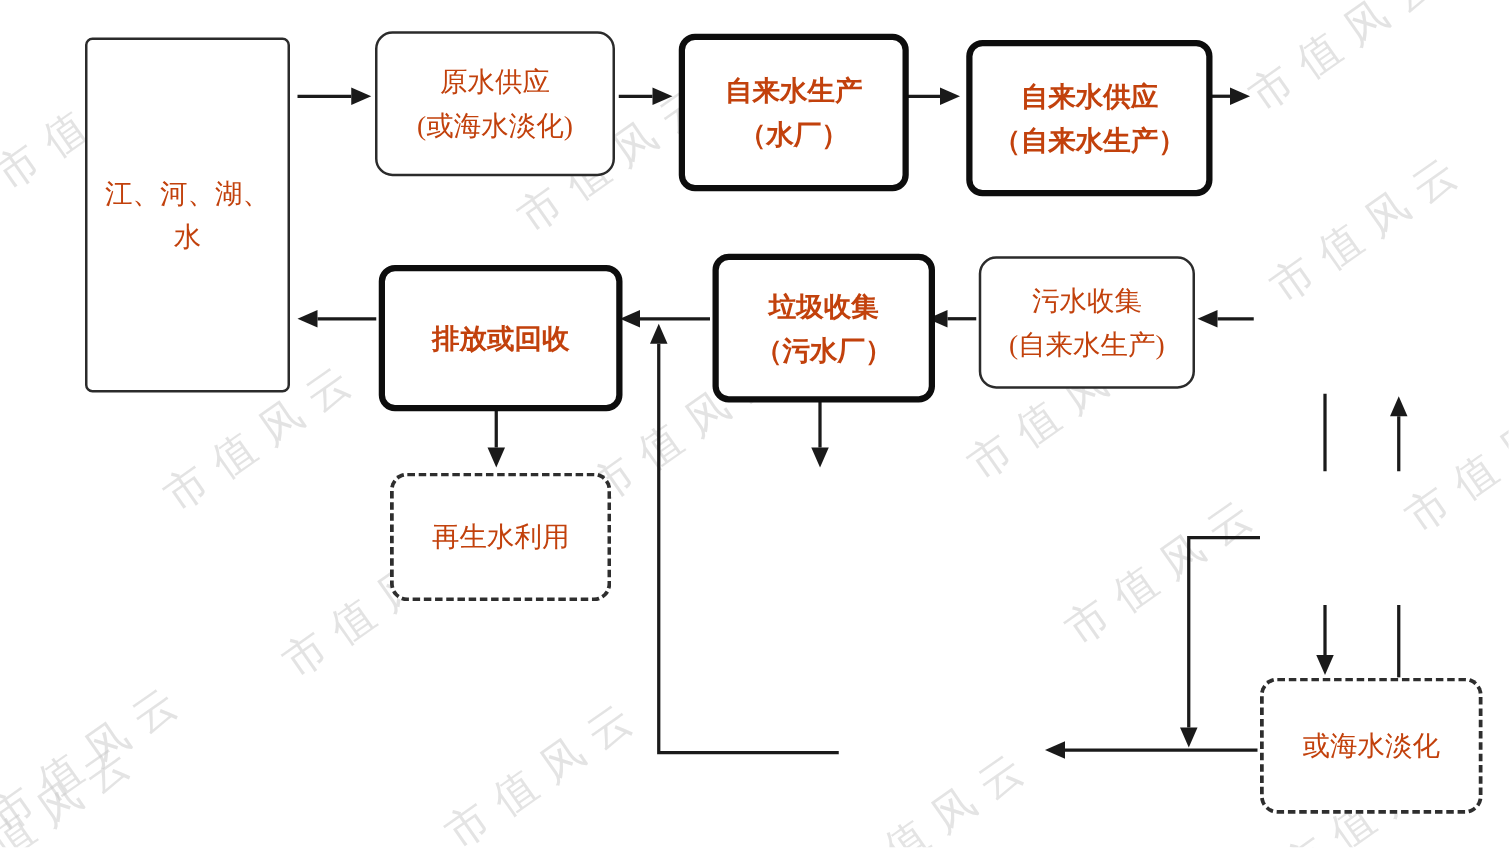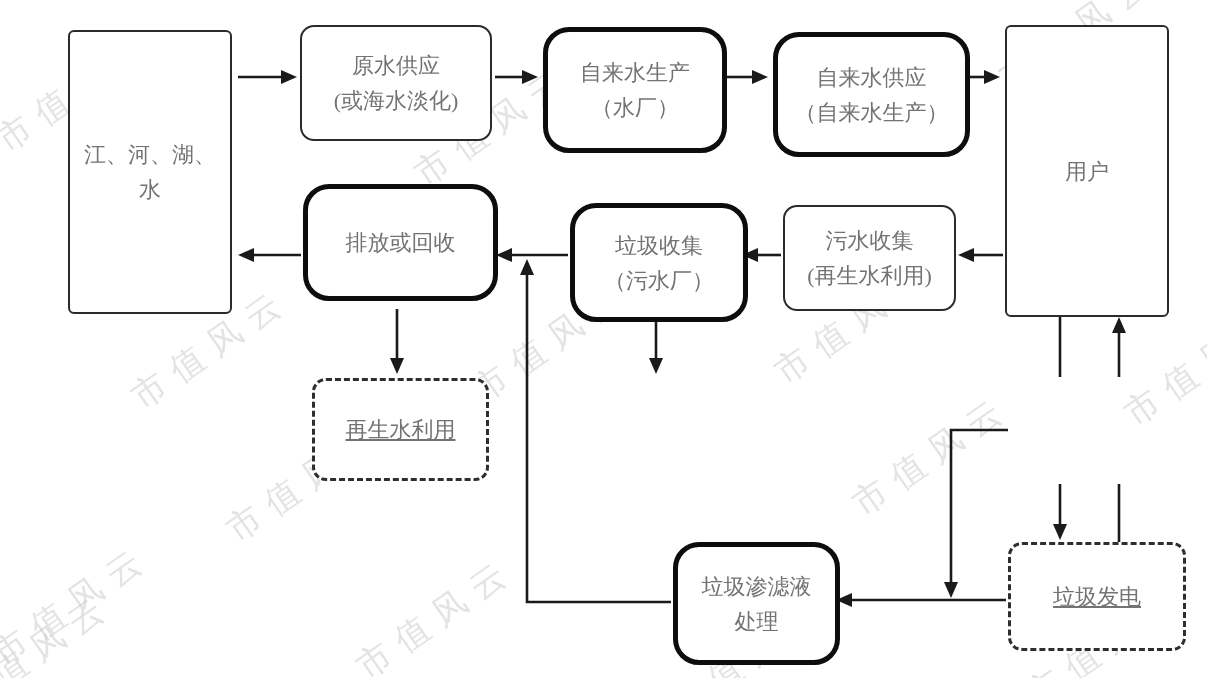--- a/index.html
+++ b/index.html
@@ -13,26 +13,26 @@
     font-size:34px;letter-spacing:12px;white-space:nowrap;
     color:#c9c9c9;opacity:.5;
     transform:rotate(-35deg);
     user-select:none;pointer-events:none;
     font-family:"Liberation Sans","DejaVu Sans",sans-serif;
   }
   #edges{position:absolute;left:0;top:0;z-index:1;}
   .box{
     position:absolute;z-index:2;background:#ffffff;
     display:flex;flex-direction:column;align-items:center;justify-content:center;
-    text-align:center;color:#737373;font-size:22px;line-height:35px;
+    text-align:center;color:#c2410c;font-size:22px;line-height:35px;
   }
   .thin  {border:2px solid #2b2b2b;border-radius:14px;}
   .tall  {border-radius:6px;}
-  .thick {border:5px solid #0d0d0d;border-radius:26px;font-weight:400;}
-  .dashed{border:3px dashed #2e2e2e;border-radius:14px;text-decoration:underline;}
+  .thick {border:5px solid #0d0d0d;border-radius:13px;font-weight:700;}
+  .dashed{border:3px dashed #2e2e2e;border-radius:14px;}
   svg line, svg polyline{stroke:#1a1a1a;stroke-width:2.6;fill:none;}
   svg polygon{fill:#1a1a1a;stroke:none;}
 </style>
 </head>
 <body>
 
 <div id="canvas">
 
   <div class="watermark" style="left:-16px;top:68px">市值风云</div>
   <div class="watermark" style="left:402px;top:102px">市值风云</div>
@@ -130,46 +130,39 @@
   <div class="box thick" style="left:543px;top:27px;width:174px;height:116px">
     <span>自来水生产</span>
     <span>（水厂）</span>
   </div>
 
   <div class="box thick" style="left:773px;top:32px;width:187px;height:115px">
     <span>自来水供应</span>
     <span>（自来水生产）</span>
   </div>
 
-  <div class="box thin tall" style="left:1005px;top:25px;width:160px;height:288px">
-    <span>用户</span>
-  </div>
 
-  <div class="box thick" style="left:303px;top:184px;width:185px;height:107px">
+  <div class="box thick" style="left:303px;top:212px;width:185px;height:107px">
     <span>排放或回收</span>
   </div>
 
   <div class="box thick" style="left:570px;top:203px;width:168px;height:109px">
     <span>垃圾收集</span>
     <span>（污水厂）</span>
   </div>
 
   <div class="box thin" style="left:783px;top:205px;width:169px;height:102px">
     <span>污水收集</span>
-    <span>(再生水利用)</span>
+    <span>(自来水生产)</span>
   </div>
 
   <div class="box dashed" style="left:312px;top:378px;width:171px;height:97px">
     <span>再生水利用</span>
   </div>
 
 
 
   <div class="box dashed" style="left:1008px;top:542px;width:172px;height:103px">
-    <span>垃圾发电</span>
+    <span>或海水淡化</span>
   </div>
 
-  <div class="box thick" style="left:673px;top:542px;width:157px;height:113px">
-    <span>垃圾渗滤液</span>
-    <span>处理</span>
-  </div>
 
 </div>
 
 </body></html>

